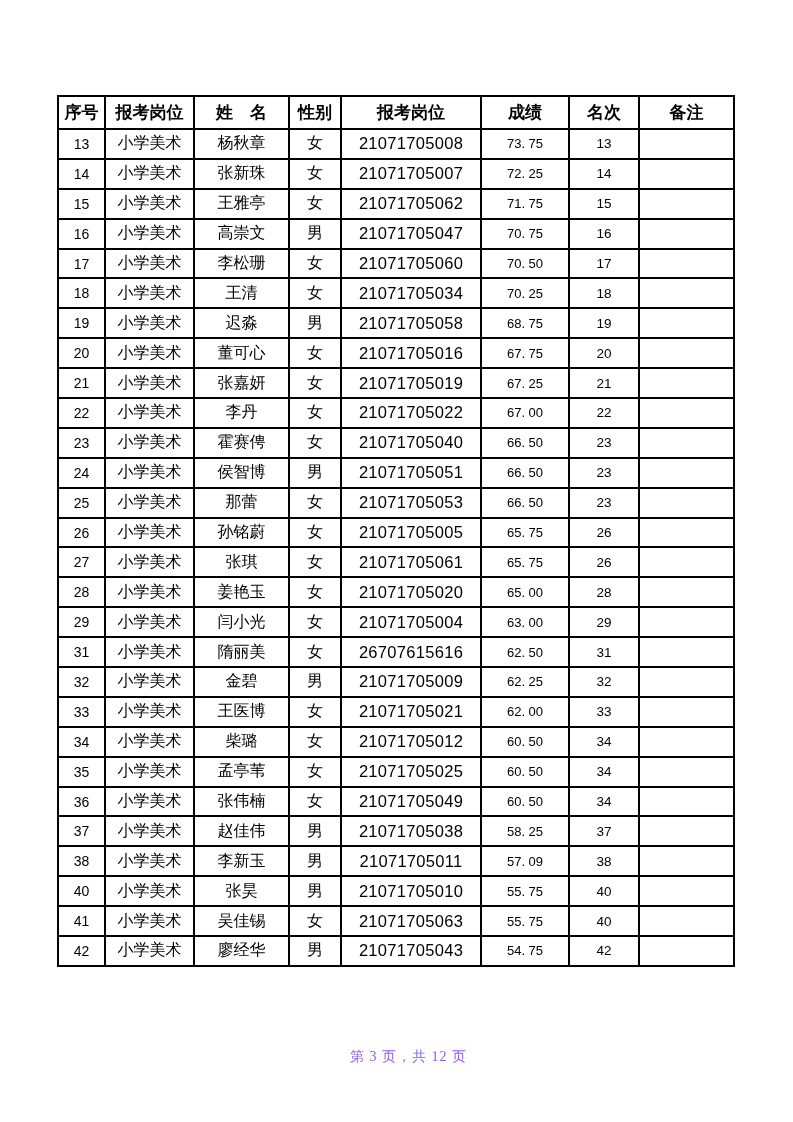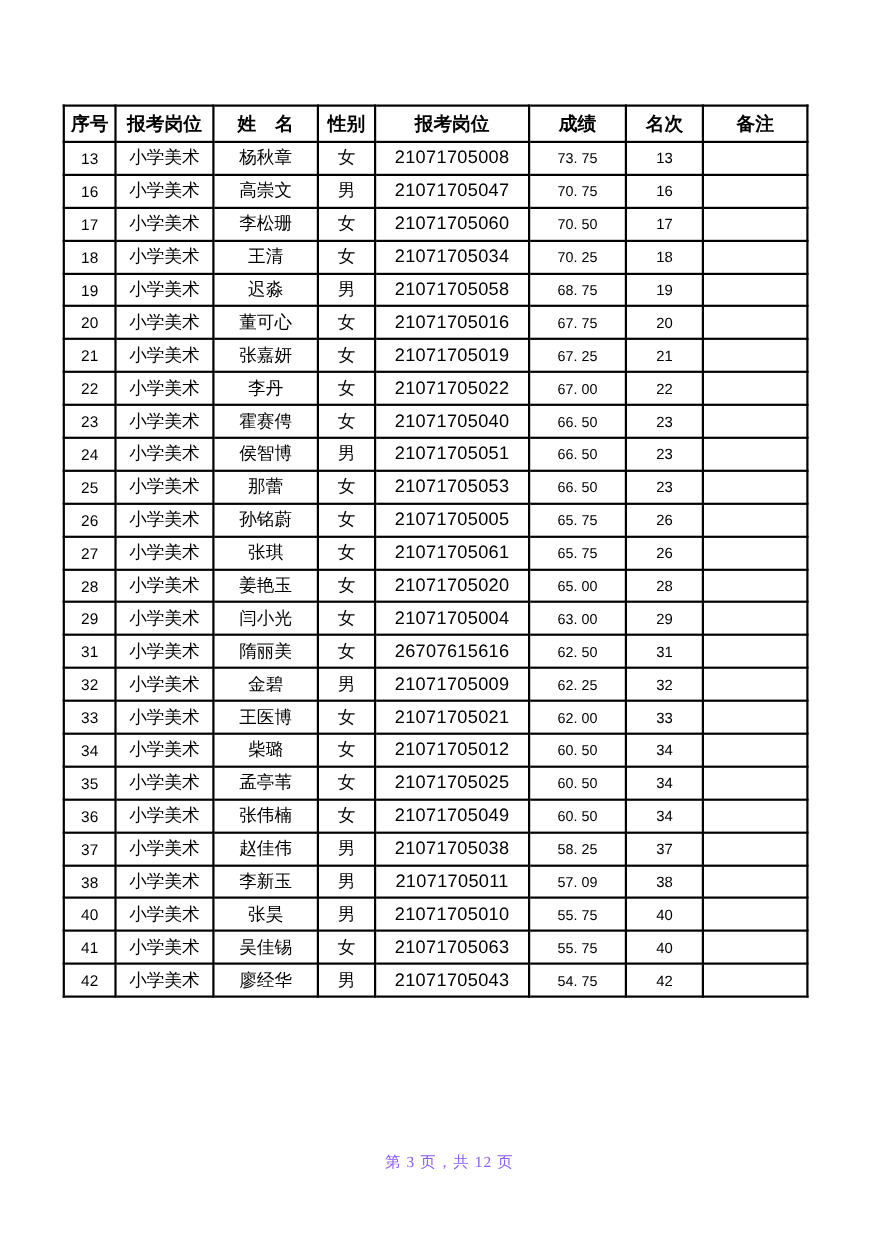--- a/index.html
+++ b/index.html
@@ -102,20 +102,40 @@
           <td class="c0">13</td>
           <td class="c1">小学美术</td>
           <td class="c2">杨秋章</td>
           <td class="c3">女</td>
           <td class="c4">21071705008</td>
           <td class="c5">73. 75</td>
           <td class="c6">13</td>
           <td class="c7"></td>
         </tr>
         <tr>
+          <td class="c0">14</td>
+          <td class="c1">小学美术</td>
+          <td class="c2">张新珠</td>
+          <td class="c3">女</td>
+          <td class="c4">21071705007</td>
+          <td class="c5">72. 25</td>
+          <td class="c6">14</td>
+          <td class="c7"></td>
+        </tr>
+        <tr>
+          <td class="c0">15</td>
+          <td class="c1">小学美术</td>
+          <td class="c2">王雅亭</td>
+          <td class="c3">女</td>
+          <td class="c4">21071705062</td>
+          <td class="c5">71. 75</td>
+          <td class="c6">15</td>
+          <td class="c7"></td>
+        </tr>
+        <tr>
           <td class="c0">16</td>
           <td class="c1">小学美术</td>
           <td class="c2">高崇文</td>
           <td class="c3">男</td>
           <td class="c4">21071705047</td>
           <td class="c5">70. 75</td>
           <td class="c6">16</td>
           <td class="c7"></td>
         </tr>
         <tr>

